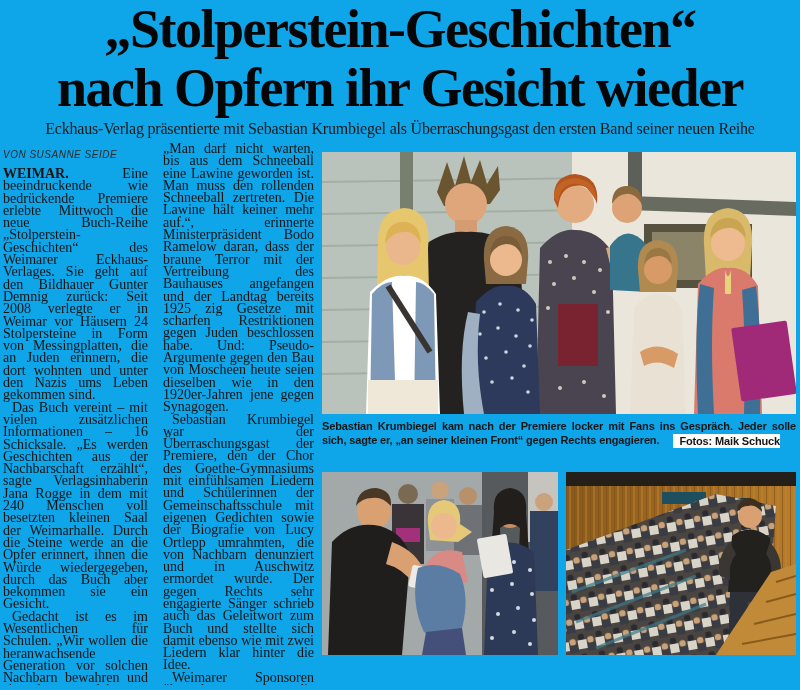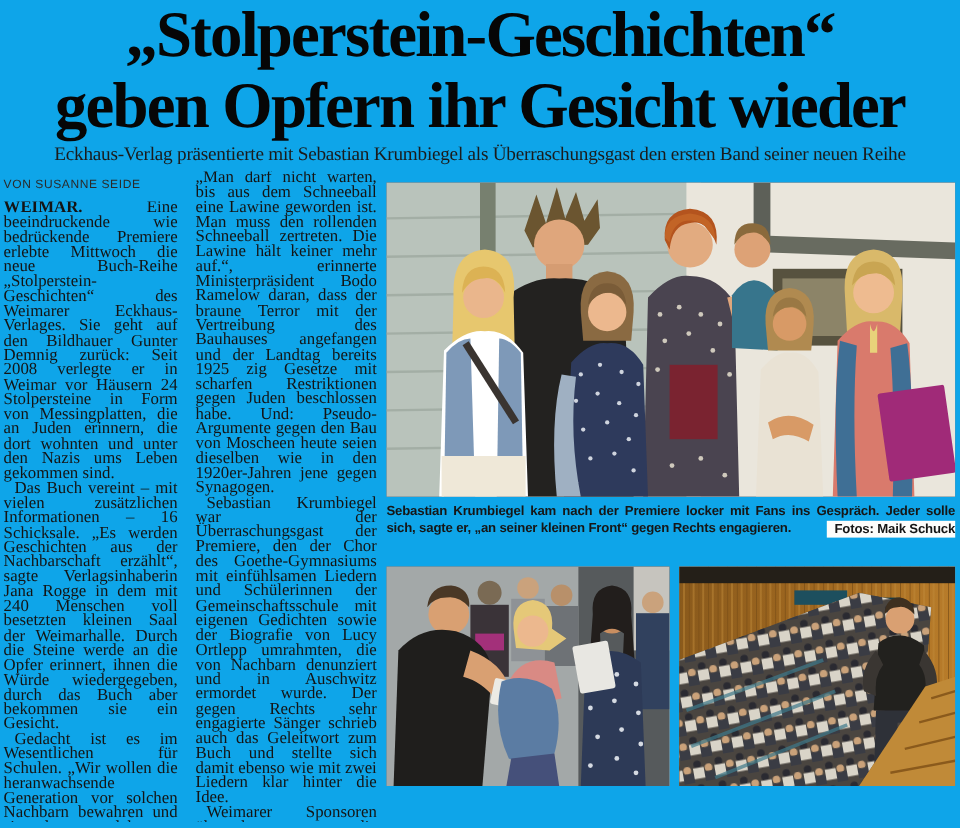--- a/index.html
+++ b/index.html
@@ -15,21 +15,21 @@
     font-size:54px; line-height:59px; letter-spacing:-1.5px;
   }
   .subheadline {
     position:absolute; left:0; top:120px; width:800px; text-align:center;
     font-family:Liberation Serif, serif; font-weight:500;
     font-size:16px; letter-spacing:-0.2px; color:#1b1b1b;
   }
   .byline {
     position:absolute; left:3px; top:149px;
     font-family:"Liberation Sans", sans-serif; font-size:10px; font-weight:500;
-    letter-spacing:0.5px; color:#2a2a2a;
+    letter-spacing:0.5px; color:#2a2a2a;font-style:italic;
   }
   
   .col {
     position:absolute; overflow:hidden;
     font-size:14px; line-height:12.3px; text-align:justify;
     hyphens:auto; -webkit-hyphens:auto;
   }
   .col-1 { left:3px;   top:168px; width:145px; height:517px; }
   .col-2 { left:163px; top:143px; width:151px; height:542px; }
   .col p { margin:0; }
@@ -42,30 +42,30 @@
   .photo-bl   { left:322px; top:472px; width:236px; height:183px; }
   .photo-br   { left:566px; top:472px; width:230px; height:183px; }
   
   .caption {
     position:absolute; left:322px; width:474px;
     font-family:"Liberation Sans", sans-serif; font-size:11px; line-height:14px;
     font-weight:600; letter-spacing:-0.15px; color:#161616; text-align:justify;
   }
   .caption-main { top:419px; height:29px; }
   .caption-bottom { top:659px; height:29px; }
-  .credit { position:absolute; right:0; bottom:0; background:#fdfdfb; padding-left:6px; }
+  .credit { position:absolute; right:16px; bottom:0; background:#fdfdfb; padding-left:6px; }
 </style>
 </head>
 <body>
 
 <div class="page">
 
   <div class="headline">
     <div>„Stolperstein-Geschichten“</div>
-    <div>geben Opfern ihr Gesicht wieder</div>
+    <div>nach Opfern ihr Gesicht wieder</div>
   </div>
   <div class="subheadline">Eckhaus-Verlag präsentierte mit Sebastian Krumbiegel als Überraschungsgast den ersten Band seiner neuen Reihe</div>
   <div class="byline">VON SUSANNE SEIDE</div>
 
   <div class="col col-1">
     <p><span class="lead">WEIMAR.</span> <span>Eine beeindruckende wie bedrückende Premiere erlebte Mittwoch die neue Buch-Reihe „Stolperstein-Geschichten“ des Weimarer Eckhaus-Verlages. Sie geht auf den Bildhauer Gunter Demnig zurück: Seit 2008 verlegte er in Weimar vor Häusern 24 Stolpersteine in Form von Messingplatten, die an Juden erinnern, die dort wohnten und unter den Nazis ums Leben gekommen sind.</span></p>
     <p class="ind">Das Buch vereint – mit vielen zusätzlichen Informationen – 16 Schicksale. „Es werden Geschichten aus der Nachbarschaft erzählt“, sagte Verlagsinhaberin Jana Rogge in dem mit 240 Menschen voll besetzten kleinen Saal der Weimarhalle. Durch die Steine werde an die Opfer erinnert, ihnen die Würde wiedergegeben, durch das Buch aber bekommen sie ein Gesicht.</p>
     <p class="ind">Gedacht ist es im Wesentlichen für Schulen. „Wir wollen die heranwachsende Generation vor solchen Nachbarn bewahren und sie davor, solche zu werden“, erklärte Jana Rogge die Motivation für das Vorhaben, zu dem die Idee des Cheflektors und Herausgebers Ulrich Völkel mit zweieinhalb Jahren so alt wie der Verlag ist. Mit viel Aufwand recherchierten Steffi von dem Fange, Jonny Thimm und Rüdiger Haufe die Biografien der Opfer, die die Nazis oft mit ausgelöscht hatten.</p>
     <p class="ind">Mit Erich Kästners Mahnung</p>
   </div>

